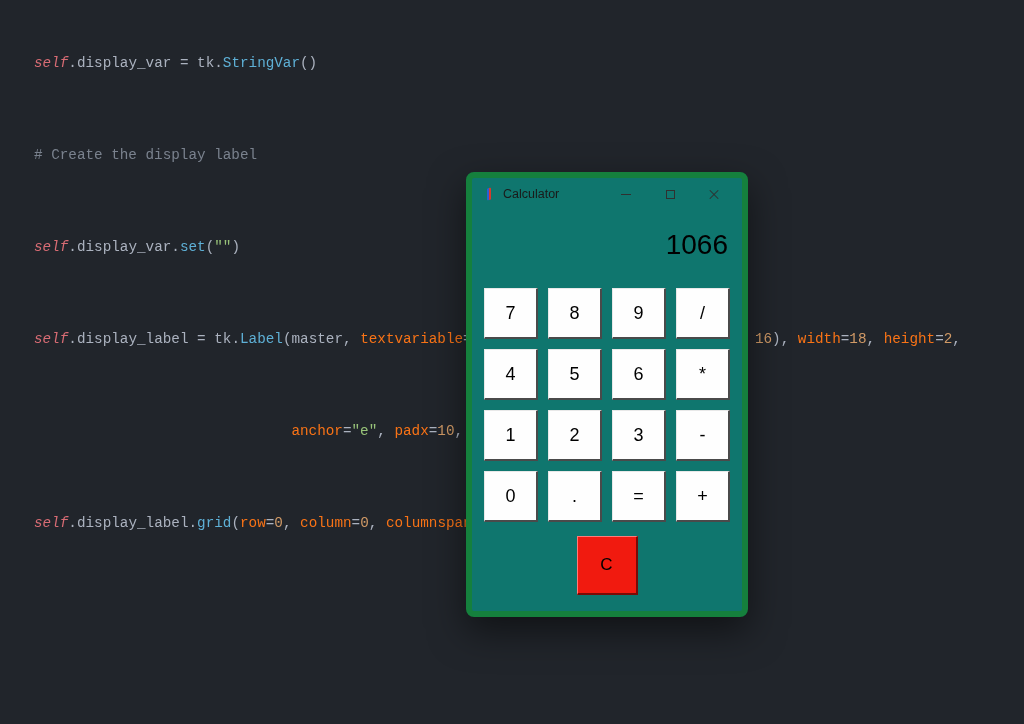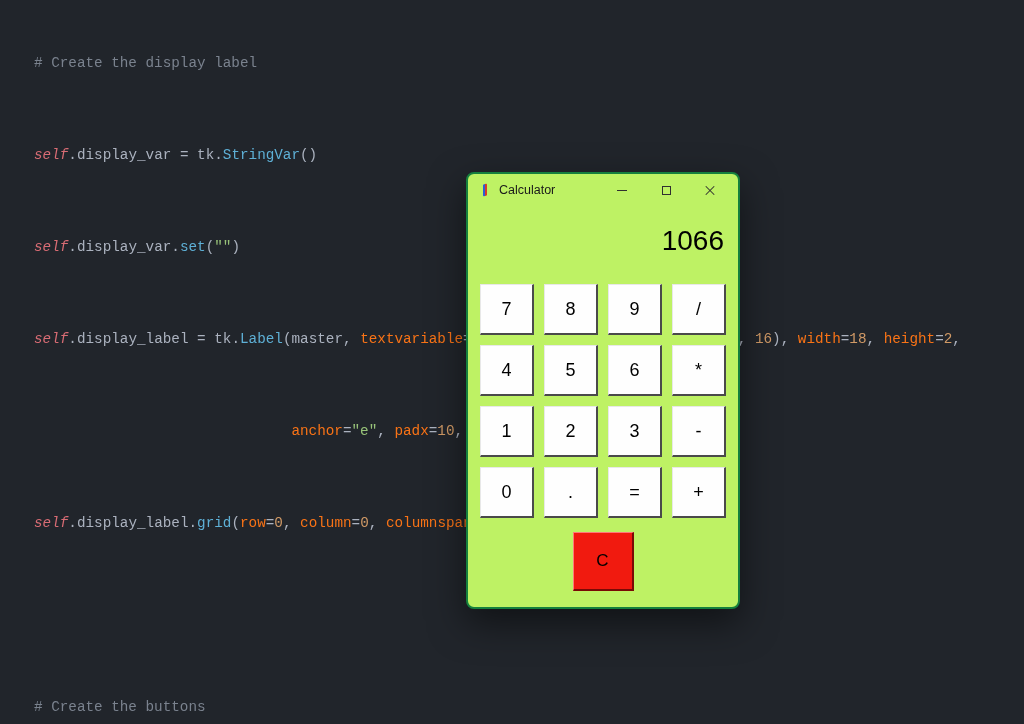--- a/index.html
+++ b/index.html
@@ -42,22 +42,22 @@
   .num   { color: #d19a66; margin-top: 32px; }
   .str   { color: #98c379; }
   .paren { color: #abb2bf; }
 
   
   .calc-window {
     position: absolute;
     left: 466px;
     top: 172px;
     width: 270px;
-    background: #bef264;
-    border: 2px solid #15803d;
+    background: #0f766e;
+    border: 6px solid #15803d;
     border-radius: 8px;
     box-shadow: 0 14px 36px rgba(0,0,0,0.5);
     font-family: "Segoe UI", Arial, sans-serif;
     color: #000;
     overflow: hidden;
   }
 
   
   .titlebar {
     display: flex;
@@ -155,35 +155,34 @@
     border-bottom: 2px solid #7a0a05;
     display:flex;align-items:center;justify-content:center;
     font-family: Arial, sans-serif;
   }
 
 </style>
 </head>
 <body>
 
 <div class="editor">
+  <div class="line"><span class="self">self</span><span class="punct">.</span><span class="attr2">display_var</span><span class="punct"> = </span><span class="pmod">tk</span><span class="punct">.</span><span class="meth">StringVar</span><span class="paren">()</span></div>
+
   <div class="line"><span class="cmt"># Create the display label</span></div>
 
-  <div class="line"><span class="self">self</span><span class="punct">.</span><span class="attr2">display_var</span><span class="punct"> = </span><span class="pmod">tk</span><span class="punct">.</span><span class="meth">StringVar</span><span class="paren">()</span></div>
-
   <div class="line"><span class="self">self</span><span class="punct">.</span><span class="attr2">display_var</span><span class="punct">.</span><span class="meth">set</span><span class="paren">(</span><span class="str">""</span><span class="paren">)</span></div>
 
   <div class="line"><span class="self">self</span><span class="punct">.</span><span class="attr2">display_label</span><span class="punct"> = </span><span class="pmod">tk</span><span class="punct">.</span><span class="meth">Label</span><span class="paren">(</span><span class="pmod">master</span><span class="punct">, </span><span class="kw">textvariable</span><span class="punct">=</span><span class="self">self</span><span class="punct">.</span><span class="attr2">display_var</span><span class="punct">, </span><span class="kw">font</span><span class="punct">=(</span><span class="str">"Arial"</span><span class="punct">, </span><span class="num">16</span><span class="punct">), </span><span class="kw">width</span><span class="punct">=</span><span class="num">18</span><span class="punct">, </span><span class="kw">height</span><span class="punct">=</span><span class="num">2</span><span class="punct">,</span></div>
 
   <div class="line"><span class="punct">                              </span><span class="kw">anchor</span><span class="punct">=</span><span class="str">"e"</span><span class="punct">, </span><span class="kw">padx</span><span class="punct">=</span><span class="num">10</span><span class="punct">, </span><span class="kw">pady</span><span class="punct">=</span><span class="num">10</span><span class="paren">)</span></div>
 
   <div class="line"><span class="self">self</span><span class="punct">.</span><span class="attr2">display_label</span><span class="punct">.</span><span class="meth">grid</span><span class="paren">(</span><span class="kw">row</span><span class="punct">=</span><span class="num">0</span><span class="punct">, </span><span class="kw">column</span><span class="punct">=</span><span class="num">0</span><span class="punct">, </span><span class="kw">columnspan</span><span class="punct">=</span><span class="num">4</span><span class="paren">)</span></div>
 
   <div class="line"></div>
 
-  <div class="line"><span class="cmt"># Create the buttons</span></div>
 
   
   
   
   
 
   
 
   
   

